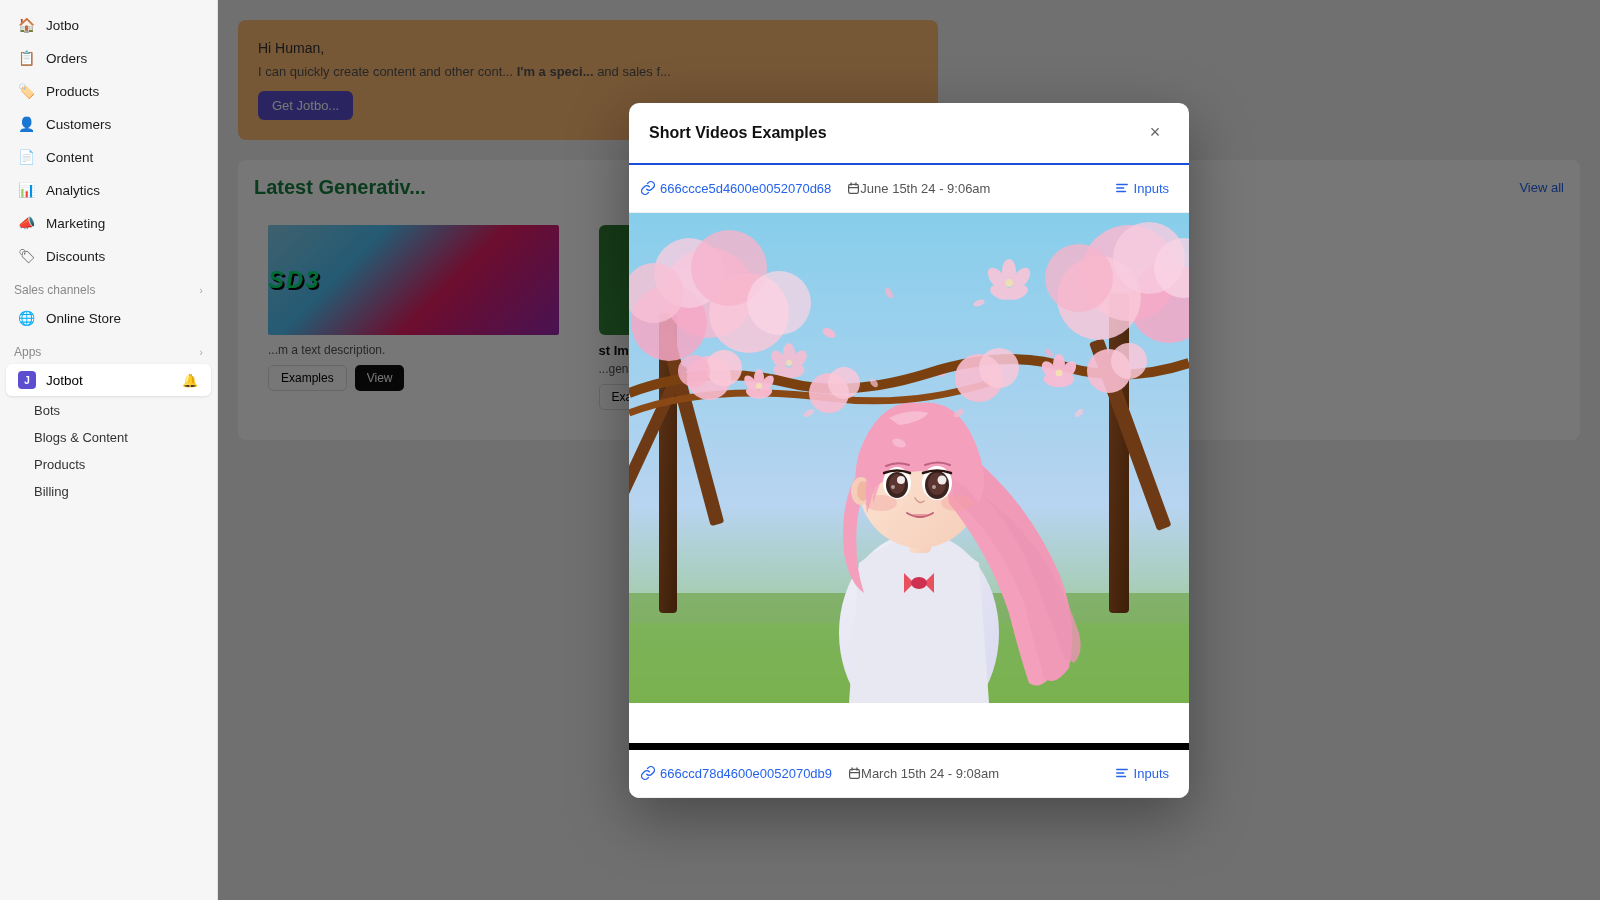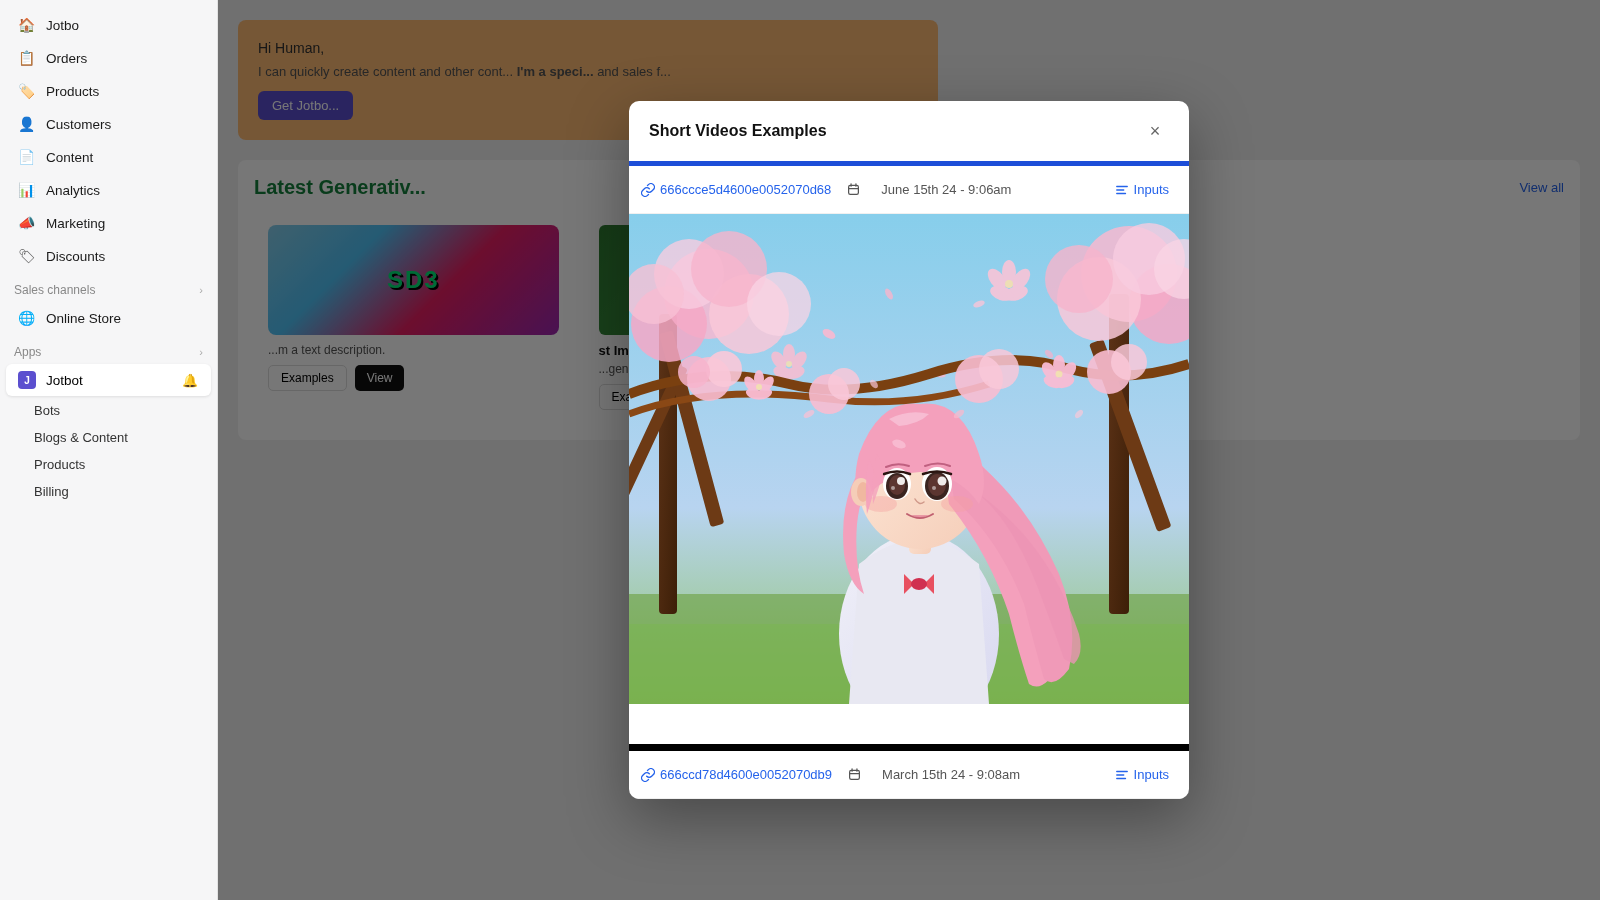--- a/index.html
+++ b/index.html
@@ -121,21 +121,21 @@
       overflow-y: auto;
       box-shadow: 0 20px 60px rgba(0,0,0,0.35);
       position: relative;
     }
 
     .modal-header {
       display: flex;
       align-items: center;
       justify-content: space-between;
       padding: 16px 20px;
-      border-bottom: 5px solid #1d4ed8;
+      border-bottom: 2px solid #1d4ed8;
     }
     .modal-title { font-size: 16px; font-weight: 600; color: #111; }
     .modal-close {
       width: 28px; height: 28px;
       border: none;
       background: none;
       cursor: pointer;
       font-size: 18px;
       color: #666;
       display: flex; align-items: center; justify-content: center;
@@ -148,21 +148,21 @@
       justify-content: space-between;
       padding: 12px 12px;
       border-bottom: 1px solid #f0f0f0;
     }
     .modal-meta-left { display: flex; align-items: center; gap: 16px; }
     .modal-link {
       display: flex; align-items: center; gap: 5px;
       font-size: 13px; color: #2563eb; text-decoration: none; cursor: pointer;
     }
     .modal-date {
-      display: flex; align-items: center; gap: 21px;
+      display: flex; align-items: center; gap: 0;
       font-size: 13px; color: #555;
     }
     .inputs-btn {
       display: flex; align-items: center; gap: 5px;
       font-size: 13px; color: #2563eb; cursor: pointer;
       border: none; background: none; padding: 4px 8px;
       border-radius: 4px;
     }
 
     .modal-image-container {
@@ -305,21 +305,21 @@
     </div>
 
     <div style="background:white;border-radius:8px;padding:16px;">
       <div class="section-header">
         <span class="section-title">Latest Generativ...</span>
         <span class="view-all-link">View all</span>
       </div>
       <div class="card-grid">
 
         <div class="card">
-          <div style="width:100%;height:110px;background:linear-gradient(135deg,#87ceeb 0%,#4fc3f7 30%,#e91e63 60%,#9c27b0 100%);border-radius:8px;margin-bottom:8px;display:flex;align-items:center;justify-content:center;">
+          <div style="width:100%;height:110px;background:linear-gradient(135deg,#87ceeb 0%,#4fc3f7 30%,#e91e63 60%,#9c27b0 100%);border-radius:2px;margin-bottom:8px;display:flex;align-items:center;font-style:italic;">
             <span style="font-size:24px;font-weight:900;color:#00e676;text-shadow:2px 2px 0 #000;letter-spacing:2px;">SD3</span>
           </div>
           <p style="font-size:12px;color:#555;margin-bottom:8px;">...m a text description.</p>
           <div style="display:flex;gap:8px;">
             <button style="padding:5px 12px;border:1px solid #ddd;background:white;border-radius:5px;font-size:12px;cursor:pointer;">Examples</button>
             <button style="padding:5px 12px;background:#111;color:white;border:none;border-radius:5px;font-size:12px;cursor:pointer;">View</button>
           </div>
         </div>
 
         <div class="card">

